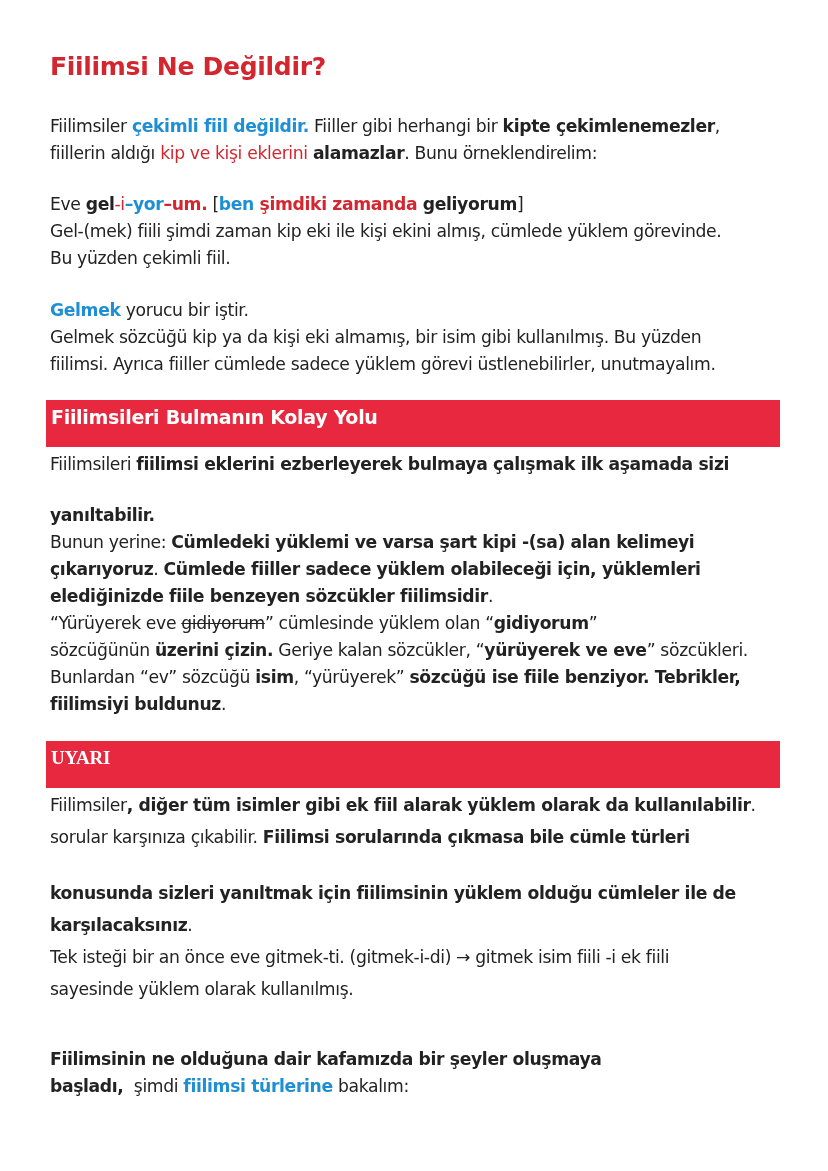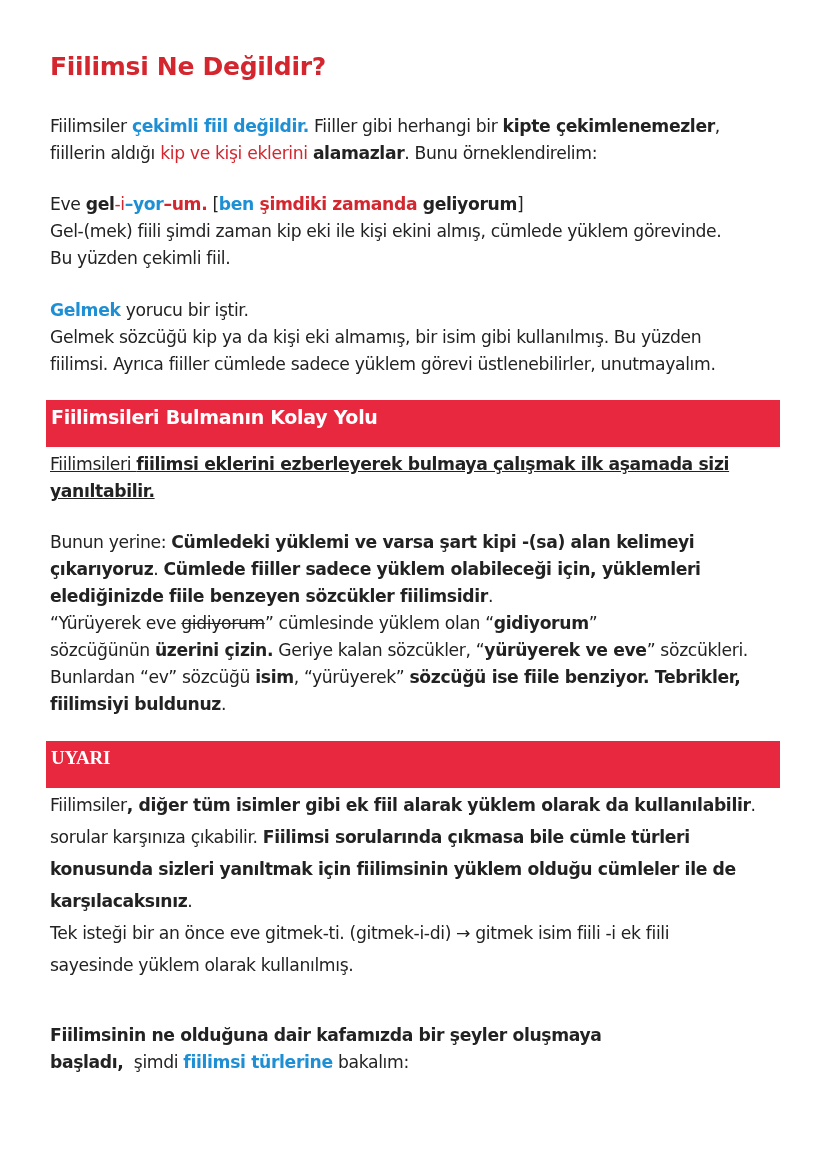--- a/index.html
+++ b/index.html
@@ -6,21 +6,21 @@
     body {
       width: 828px; height: 1171px; position: relative; overflow: hidden;
       font-family: "DejaVu Sans", sans-serif; color: #222222;
     }
     .page { position: absolute; left: 0; top: 0; width: 714px; height: 1171px; }
     .title {
       position: absolute; left: 50px; top: 52px;
       font-size: 25px; font-weight: bold; color: #D4262E; letter-spacing: -0.3px;
     }
     .block { position: absolute; left: 50px; width: 740px; font-size: 17.2px; line-height: 27px; letter-spacing: -0.35px; }
-    .b { font-weight: bold; }
+    .b { font-weight: bold; margin-top: 24px; }
     .blue { color: #1E8FD4; }
     .red { color: #D4262E; }
     .strike { text-decoration: line-through; }
     .banner {
       position: absolute; left: 46px; width: 734px; height: 47px;
       background: #E8283F; color: #ffffff; font-weight: bold;
       font-size: 19px; line-height: 34px; padding-left: 5px; box-sizing: border-box;
       letter-spacing: -0.3px;
     }
     .tall { line-height: 32px; }
@@ -53,21 +53,21 @@
   <div class="block" style="top:297px;">
     <span class="line">
       <span class="b blue">Gelmek</span><span> yorucu bir iştir.</span>
     </span>
     <span class="line">Gelmek sözcüğü kip ya da kişi eki almamış, bir isim gibi kullanılmış. Bu yüzden</span>
     <span class="line">fiilimsi. Ayrıca fiiller cümlede sadece yüklem görevi üstlenebilirler, unutmayalım.</span>
   </div>
 
   <div class="banner" style="top:400px;">Fiilimsileri Bulmanın Kolay Yolu</div>
 
-  <div class="block" style="top:451px;text-decoration:underline;">
+  <div class="block" style="top:451px;">
     <span class="line">
       <span>Fiilimsileri </span><span class="b">fiilimsi eklerini ezberleyerek bulmaya çalışmak ilk aşamada sizi</span>
     </span>
     <span class="line b">yanıltabilir.</span>
   </div>
 
   <div class="block" style="top:529px;">
     <span class="line">
       <span>Bunun yerine: </span><span class="b">Cümledeki yüklemi ve varsa şart kipi -(sa) alan kelimeyi</span>
     </span>

